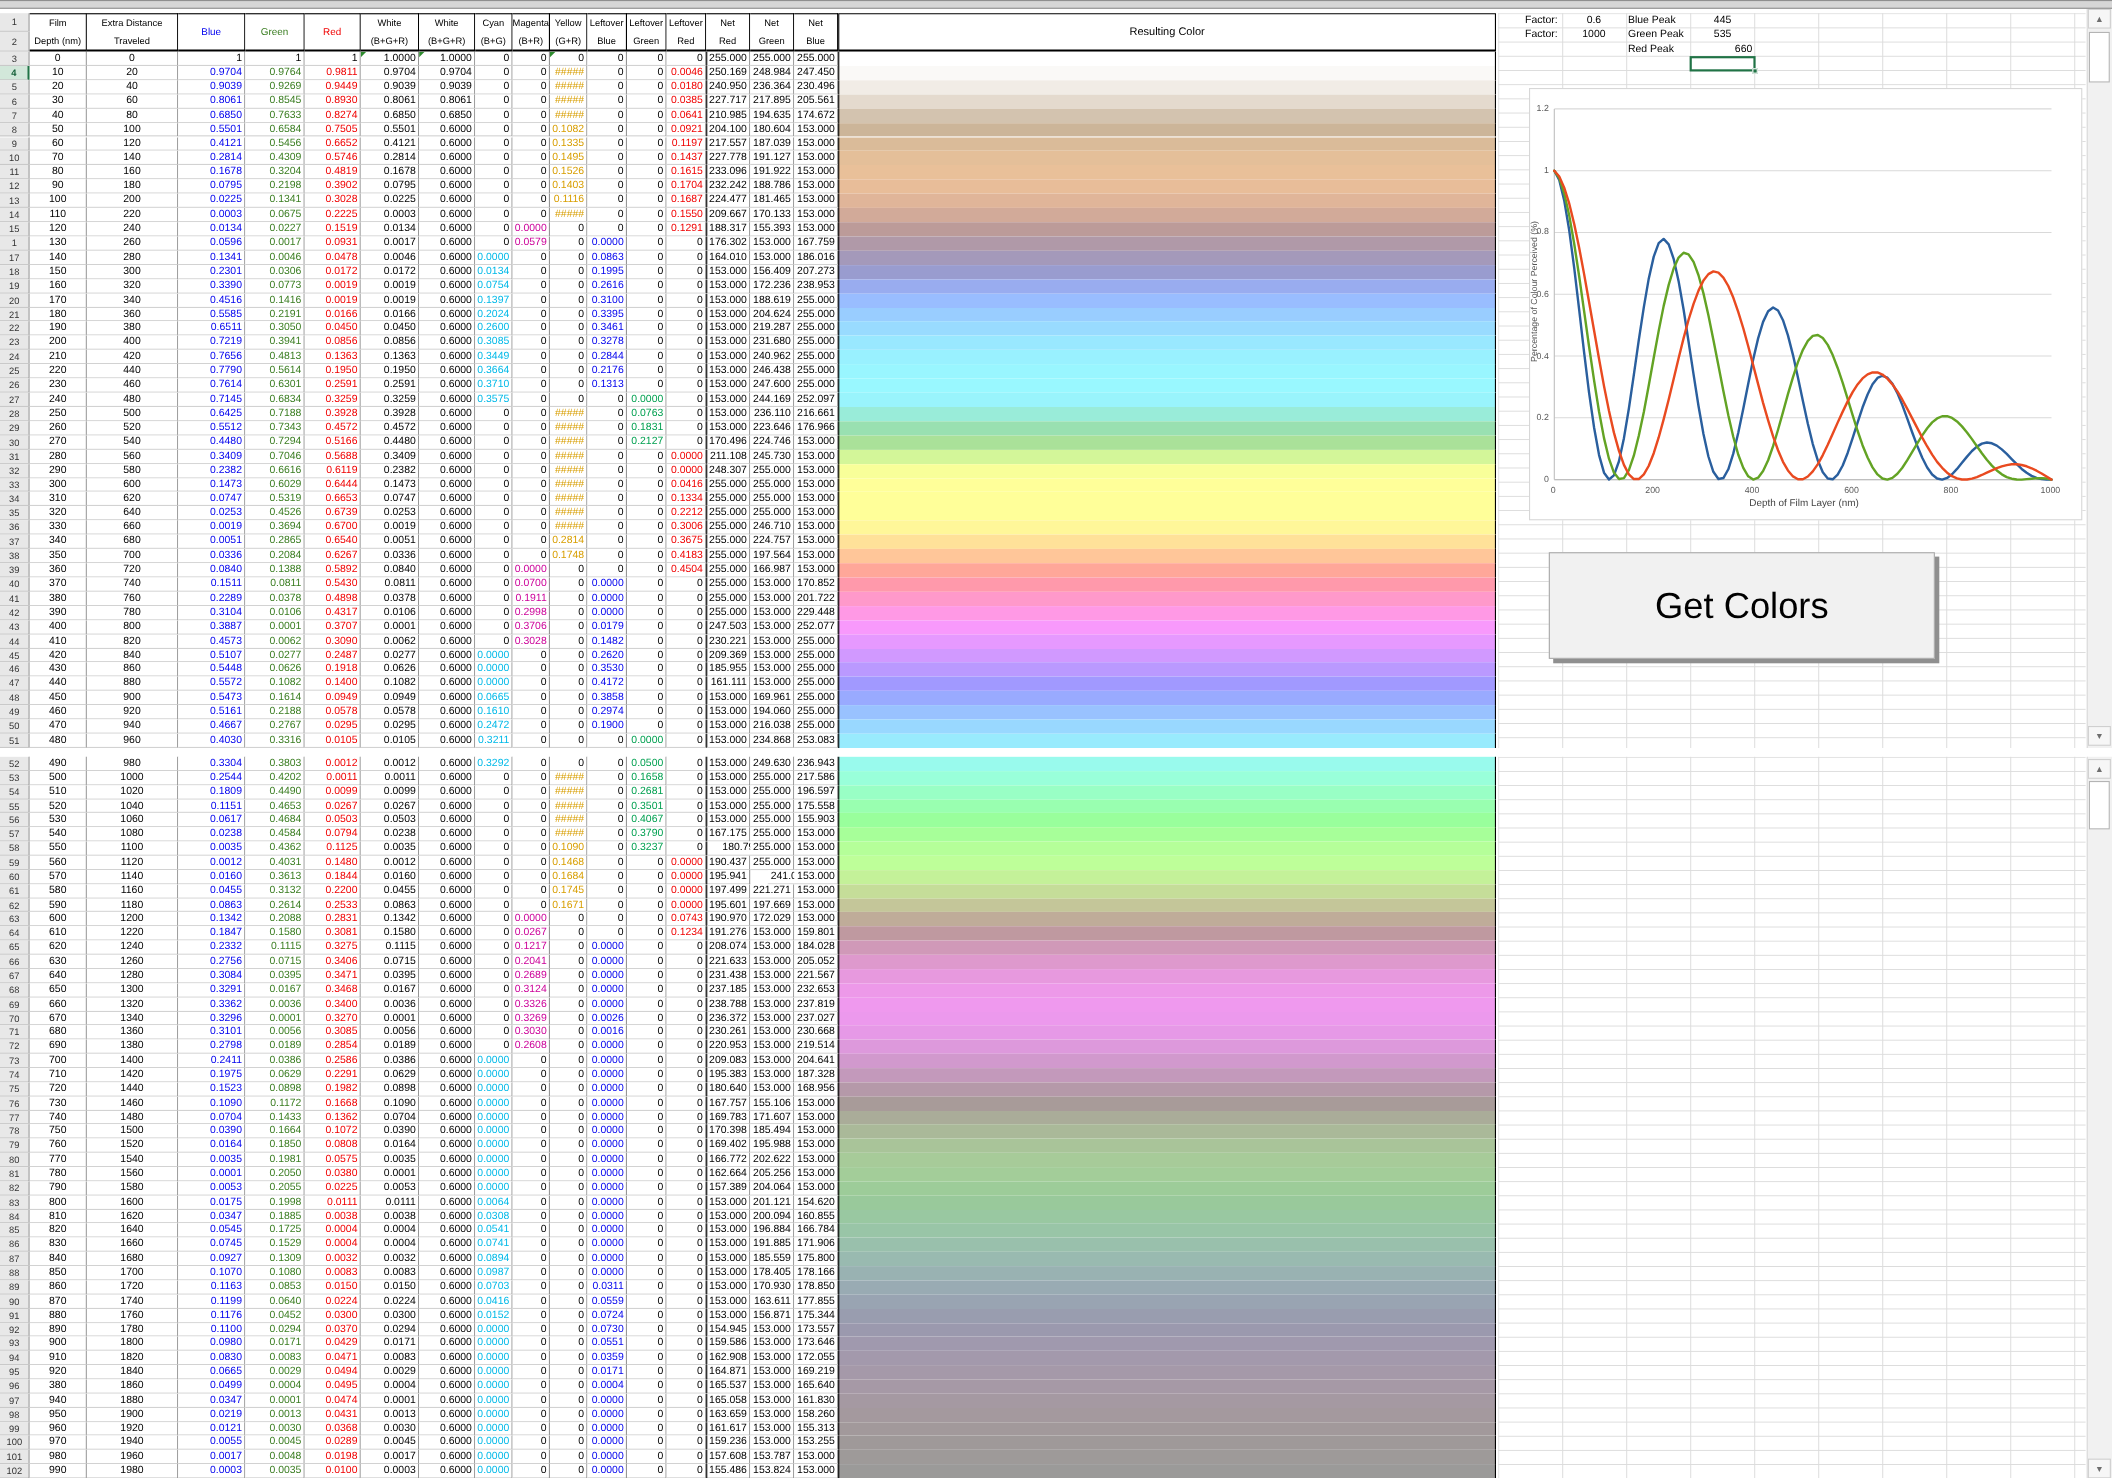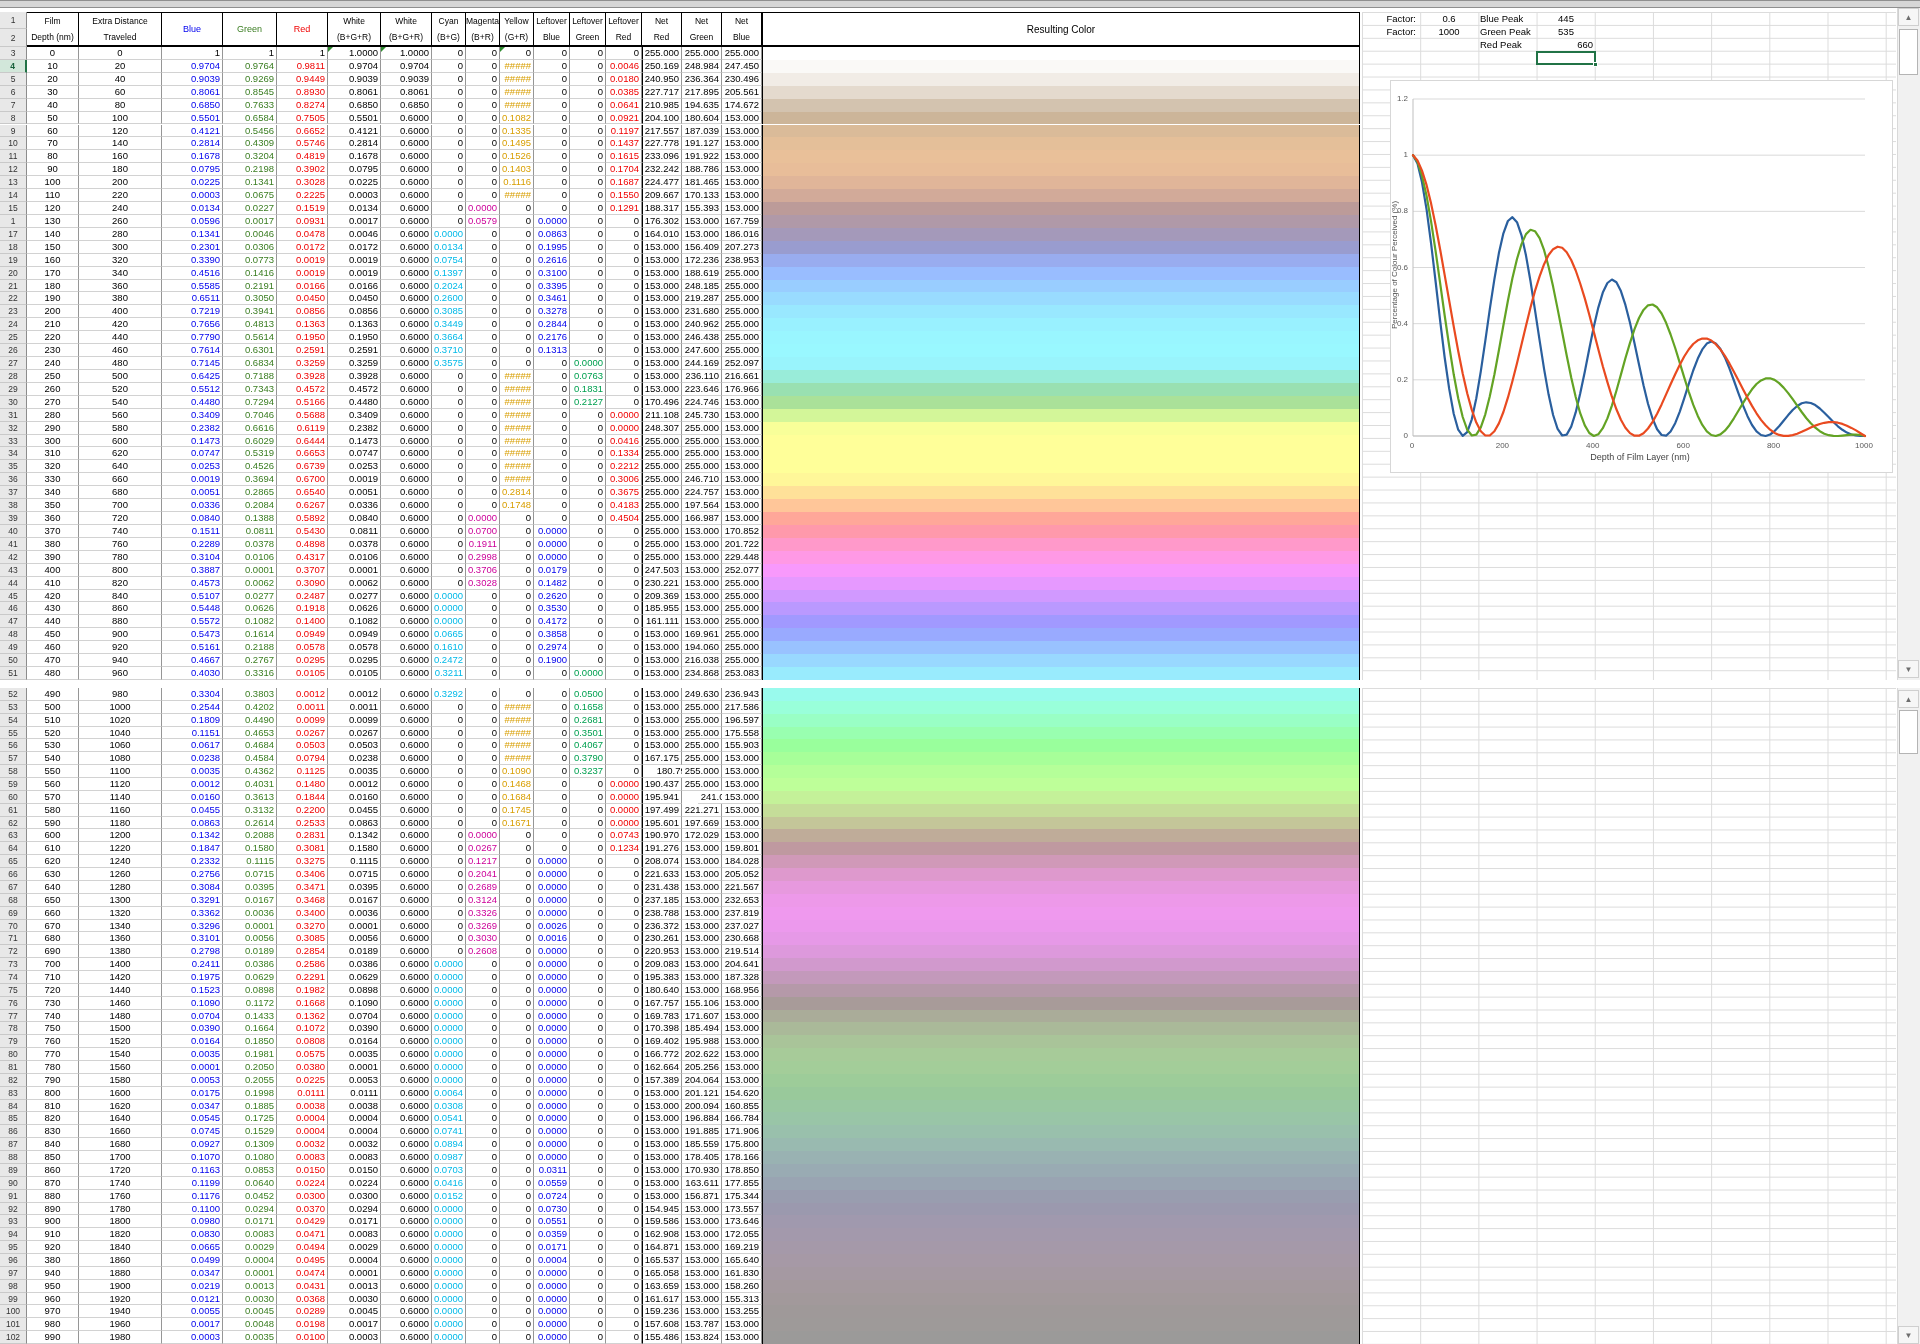--- a/index.html
+++ b/index.html
@@ -492,21 +492,21 @@
         <div class="abs cell tR" style="left: 277px; top: 0px; width: 51px; height: 12.918px; line-height: 11.918px;">0.0166</div>
         <div class="abs cell" style="left: 328px; top: 0px; width: 53px; height: 12.918px; line-height: 11.918px;">0.0166</div>
         <div class="abs cell" style="left: 381px; top: 0px; width: 51px; height: 12.918px; line-height: 11.918px;">0.6000</div>
         <div class="abs cell tC" style="left: 432px; top: 0px; width: 34px; height: 12.918px; line-height: 11.918px;">0.2024</div>
         <div class="abs cell" style="left: 466px; top: 0px; width: 34px; height: 12.918px; line-height: 11.918px;">0</div>
         <div class="abs cell" style="left: 500px; top: 0px; width: 34px; height: 12.918px; line-height: 11.918px;">0</div>
         <div class="abs cell tB" style="left: 534px; top: 0px; width: 36px; height: 12.918px; line-height: 11.918px;">0.3395</div>
         <div class="abs cell" style="left: 570px; top: 0px; width: 36px; height: 12.918px; line-height: 11.918px;">0</div>
         <div class="abs cell" style="left: 606px; top: 0px; width: 36px; height: 12.918px; line-height: 11.918px;">0</div>
         <div class="abs cell blkL" style="left: 642px; top: 0px; width: 40px; height: 12.918px; line-height: 11.918px;">153.000</div>
-        <div class="abs cell" style="left: 682px; top: 0px; width: 40px; height: 12.918px; line-height: 11.918px;">248.185</div>
+        <div class="abs cell" style="left: 682px; top: 0px; width: 40px; height: 12.918px; line-height: 11.918px;">204.624</div>
         <div class="abs cell" style="left: 722px; top: 0px; width: 40px; height: 12.918px; line-height: 11.918px;">255.000</div>
         <div class="abs cell band" style="left: 762px; top: 0px; width: 598px; height: 12.918px; background: rgb(153, 205, 255);"></div>
       </div>
       <div class="abs" style="left: 0px; top: 292.442px; width: 1920px; height: 12.918px;">
         <div class="abs gut" style="left: 0px; top: 0px; width: 27px; height: 12.918px; line-height: 12.918px;">22</div>
         <div class="abs cell ctr" style="left: 27px; top: 0px; width: 52px; height: 12.918px; line-height: 11.918px;">190</div>
         <div class="abs cell ctr" style="left: 79px; top: 0px; width: 83px; height: 12.918px; line-height: 11.918px;">380</div>
         <div class="abs cell tB" style="left: 162px; top: 0px; width: 61px; height: 12.918px; line-height: 11.918px;">0.6511</div>
         <div class="abs cell tG" style="left: 223px; top: 0px; width: 54px; height: 12.918px; line-height: 11.918px;">0.3050</div>
         <div class="abs cell tR" style="left: 277px; top: 0px; width: 51px; height: 12.918px; line-height: 11.918px;">0.0450</div>
@@ -2151,20 +2151,23 @@
         <line x1="22" y1="18" x2="474" y2="18" stroke="#d9d9d9" stroke-width="1"></line>
         <line x1="22" y1="18" x2="22" y2="355" stroke="#bfbfbf" stroke-width="1"></line>
         <line x1="22" y1="355" x2="474" y2="355" stroke="#bfbfbf" stroke-width="1"></line>
         <polyline points="22.0,74.2 26.5,82.5 31.0,101.2 35.6,128.6 40.1,162.6 44.6,200.5 49.1,239.3 53.6,276.0 58.2,307.9 62.7,332.7 67.2,348.7 71.7,354.9 76.2,351.2 80.8,338.3 85.3,317.3 89.8,290.4 94.3,259.8 98.8,228.2 103.4,198.2 107.9,172.1 112.4,152.3 116.9,140.0 121.4,136.2 126.0,141.2 130.5,154.3 135.0,174.6 139.5,200.2 144.0,229.2 148.6,259.3 153.1,288.1 157.6,313.6 162.1,334.0 166.6,347.9 171.2,354.5 175.7,353.6 180.2,345.6 184.7,331.4 189.2,312.6 193.8,290.7 198.3,267.8 202.8,245.8 207.3,226.6 211.8,211.6 216.4,202.0 220.9,198.5 225.4,201.3 229.9,210.1 234.4,223.9 239.0,241.8 243.5,262.2 248.0,283.6 252.5,304.2 257.0,322.7 261.6,337.7 266.1,348.3 270.6,354.0 275.1,354.7 279.6,350.5 284.2,342.2 288.7,330.8 293.2,317.3 297.7,303.1 302.2,289.5 306.8,277.6 311.3,268.4 315.8,262.6 320.3,260.6 324.8,262.4 329.4,267.9 333.9,276.4 338.4,287.3 342.9,299.5 347.4,312.2 352.0,324.4 356.5,335.2 361.0,344.0 365.5,350.4 370.0,354.0 374.6,355.0 379.1,353.5 383.6,350.1 388.1,345.3 392.6,339.7 397.2,334.1 401.7,329.0 406.2,325.0 410.7,322.3 415.2,321.3 419.8,322.0 424.3,324.1 428.8,327.5 433.3,331.7 437.8,336.3 442.4,341.0 446.9,345.3 451.4,348.8 455.9,351.6 460.4,353.5 465.0,354.5 469.5,354.9 474.0,355.0" fill="none" stroke="#2a5f9e" stroke-width="2.2" stroke-linejoin="round" stroke-linecap="round"></polyline>
         <polyline points="22.0,74.2 26.5,80.8 31.0,94.7 35.6,115.0 40.1,140.6 44.6,170.1 49.1,201.8 53.6,234.0 58.2,265.0 62.7,293.3 67.2,317.3 71.7,336.0 76.2,348.6 80.8,354.5 85.3,353.7 89.8,346.4 94.3,333.3 98.8,315.2 103.4,293.5 107.9,269.3 112.4,244.3 116.9,219.8 121.4,197.3 126.0,178.0 130.5,163.1 135.0,153.1 139.5,148.8 144.0,150.2 148.6,157.1 153.1,169.2 157.6,185.7 162.1,205.6 166.6,227.9 171.2,251.3 175.7,274.5 180.2,296.5 184.7,316.0 189.2,332.2 193.8,344.4 198.3,352.0 202.8,355.0 207.3,353.3 211.8,347.2 216.4,337.4 220.9,324.6 225.4,309.7 229.9,293.6 234.4,277.3 239.0,261.9 243.5,248.2 248.0,237.0 252.5,228.9 257.0,224.3 261.6,223.5 266.1,226.3 270.6,232.5 275.1,241.8 279.6,253.5 284.2,267.0 288.7,281.6 293.2,296.4 297.7,310.6 302.2,323.7 306.8,334.9 311.3,343.9 315.8,350.3 320.3,354.0 324.8,355.0 329.4,353.4 333.9,349.7 338.4,344.2 342.9,337.3 347.4,329.8 352.0,322.1 356.5,314.8 361.0,308.3 365.5,303.0 370.0,299.4 374.6,297.4 379.1,297.3 383.6,298.9 388.1,302.1 392.6,306.6 397.2,312.1 401.7,318.2 406.2,324.7 410.7,331.0 415.2,337.0 419.8,342.3 424.3,346.7 428.8,350.2 433.3,352.7 437.8,354.2 442.4,354.9 446.9,355.0 451.4,354.6 455.9,354.2 460.4,353.7 465.0,353.7 469.5,354.0 474.0,355.0" fill="none" stroke="#63a324" stroke-width="2.2" stroke-linejoin="round" stroke-linecap="round"></polyline>
         <polyline points="22.0,74.2 26.5,79.5 31.0,89.6 35.6,104.2 40.1,122.6 44.6,144.2 49.1,168.2 53.6,193.6 58.2,219.7 62.7,245.4 67.2,270.0 71.7,292.5 76.2,312.3 80.8,328.9 85.3,341.6 89.8,350.2 94.3,354.5 98.8,354.5 103.4,350.3 107.9,342.4 112.4,331.0 116.9,316.7 121.4,300.2 126.0,282.2 130.5,263.5 135.0,244.7 139.5,226.6 144.0,209.9 148.6,195.3 153.1,183.2 157.6,174.0 162.1,168.2 166.6,165.7 171.2,166.8 175.7,171.3 180.2,179.0 184.7,189.5 189.2,202.5 193.8,217.4 198.3,233.8 202.8,250.9 207.3,268.2 211.8,285.2 216.4,301.1 220.9,315.7 225.4,328.3 229.9,338.8 234.4,346.7 239.0,352.1 243.5,354.7 248.0,354.7 252.5,352.2 257.0,347.5 261.6,340.9 266.1,332.7 270.6,323.4 275.1,313.4 279.6,303.2 284.2,293.2 288.7,283.9 293.2,275.5 297.7,268.5 302.2,263.0 306.8,259.3 311.3,257.5 315.8,257.6 320.3,259.5 324.8,263.2 329.4,268.4 333.9,274.9 338.4,282.4 342.9,290.7 347.4,299.3 352.0,308.2 356.5,316.8 361.0,324.9 365.5,332.3 370.0,338.9 374.6,344.3 379.1,348.7 383.6,351.9 388.1,353.9 392.6,354.9 397.2,354.9 401.7,354.1 406.2,352.7 410.7,350.8 415.2,348.7 419.8,346.6 424.3,344.6 428.8,343.0 433.3,341.8 437.8,341.1 442.4,341.1 446.9,341.7 451.4,342.9 455.9,344.7 460.4,346.9 465.0,349.4 469.5,352.2 474.0,355.0" fill="none" stroke="#e94a20" stroke-width="2.2" stroke-linejoin="round" stroke-linecap="round"></polyline>
       </svg></div>
   <div class="abs" id="ylab">Percentage of Colour Perceived (%)</div>
   <div class="abs" id="xlab">Depth of Film Layer (nm)</div>
 
+  <div class="abs" id="btn">
+    <span>Get Colors</span>
+  </div>
 
   <div class="abs" id="split"></div>
 
   <div class="abs sb" style="left:1897px;top:0;width:23px;height:680px;"></div>
   <div class="abs sbbtn" style="left:1898px;top:8px;width:21px;height:18px;line-height:18px;">▲</div>
   <div class="abs sbthumb" style="left:1899px;top:29px;width:19px;height:46px;"></div>
   <div class="abs sbbtn" style="left:1898px;top:660px;width:21px;height:18px;line-height:18px;">▼</div>
   <div class="abs sb" style="left:1897px;top:688px;width:23px;height:656px;"></div>
   <div class="abs sbbtn" style="left:1898px;top:690px;width:21px;height:18px;line-height:18px;">▲</div>
   <div class="abs sbthumb" style="left:1899px;top:710px;width:19px;height:44px;"></div>

